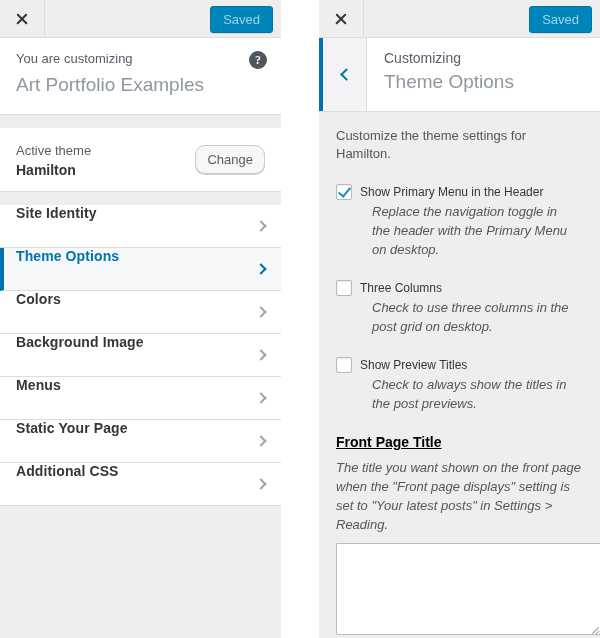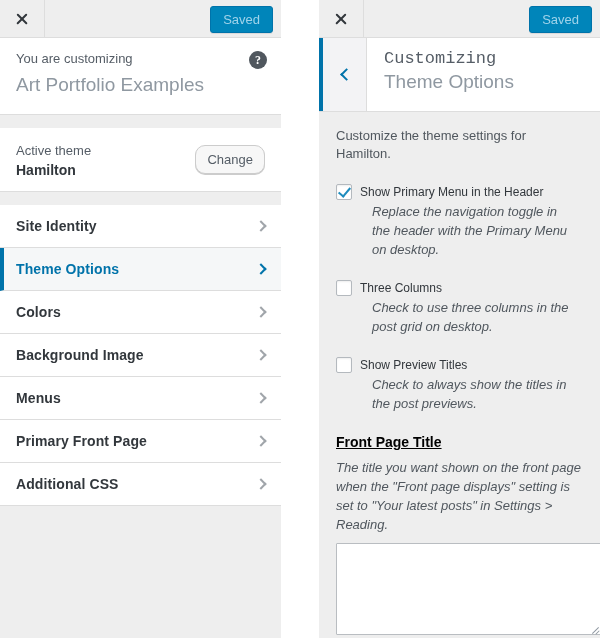--- a/index.html
+++ b/index.html
@@ -165,21 +165,21 @@
   }
 
   .nav-list {
     background: #ffffff;
   }
   .nav-item {
     position: relative;
     height: 43px;
     border-bottom: 1px solid #dddddd;
     display: flex;
-    align-items: center;
+    align-items: flex-start;
     padding: 0 30px 0 16px;
     background: #ffffff;
     cursor: pointer;
   }
   .nav-item .nav-label {
     font-size: 14px;
     color: #32373c;
     font-weight: bold;
     letter-spacing: 0.1px;
   }
@@ -229,24 +229,23 @@
     width: 9px; height: 9px;
     border-left: 2.4px solid #0073aa;
     border-bottom: 2.4px solid #0073aa;
     transform: rotate(45deg);
     margin-left: 3px;
   }
   .rp-header-text {
     padding: 12px 0 0 17px;
   }
   .rp-kicker {
-    font-size: 17px;
+    font-size: 14px;
     color: #555d66;
     line-height: 17px;
-    font-family: Liberation Mono, monospace;
   }
   .rp-title {
     font-size: 19px;
     color: #8f98a1;
     line-height: 27px;
     margin-top: 1px;
   }
 
   .rp-body {
     background: #eeeeee;
@@ -405,21 +404,21 @@
         <span class="nav-label">Background Image</span>
         <span class="chev"></span>
       </div>
 
       <div class="nav-item">
         <span class="nav-label">Menus</span>
         <span class="chev"></span>
       </div>
 
       <div class="nav-item">
-        <span class="nav-label">Primary Front Page</span>
+        <span class="nav-label">Static Your Page</span>
         <span class="chev"></span>
       </div>
 
       <div class="nav-item">
         <span class="nav-label">Additional CSS</span>
         <span class="chev"></span>
       </div>
 
     </div>
 

